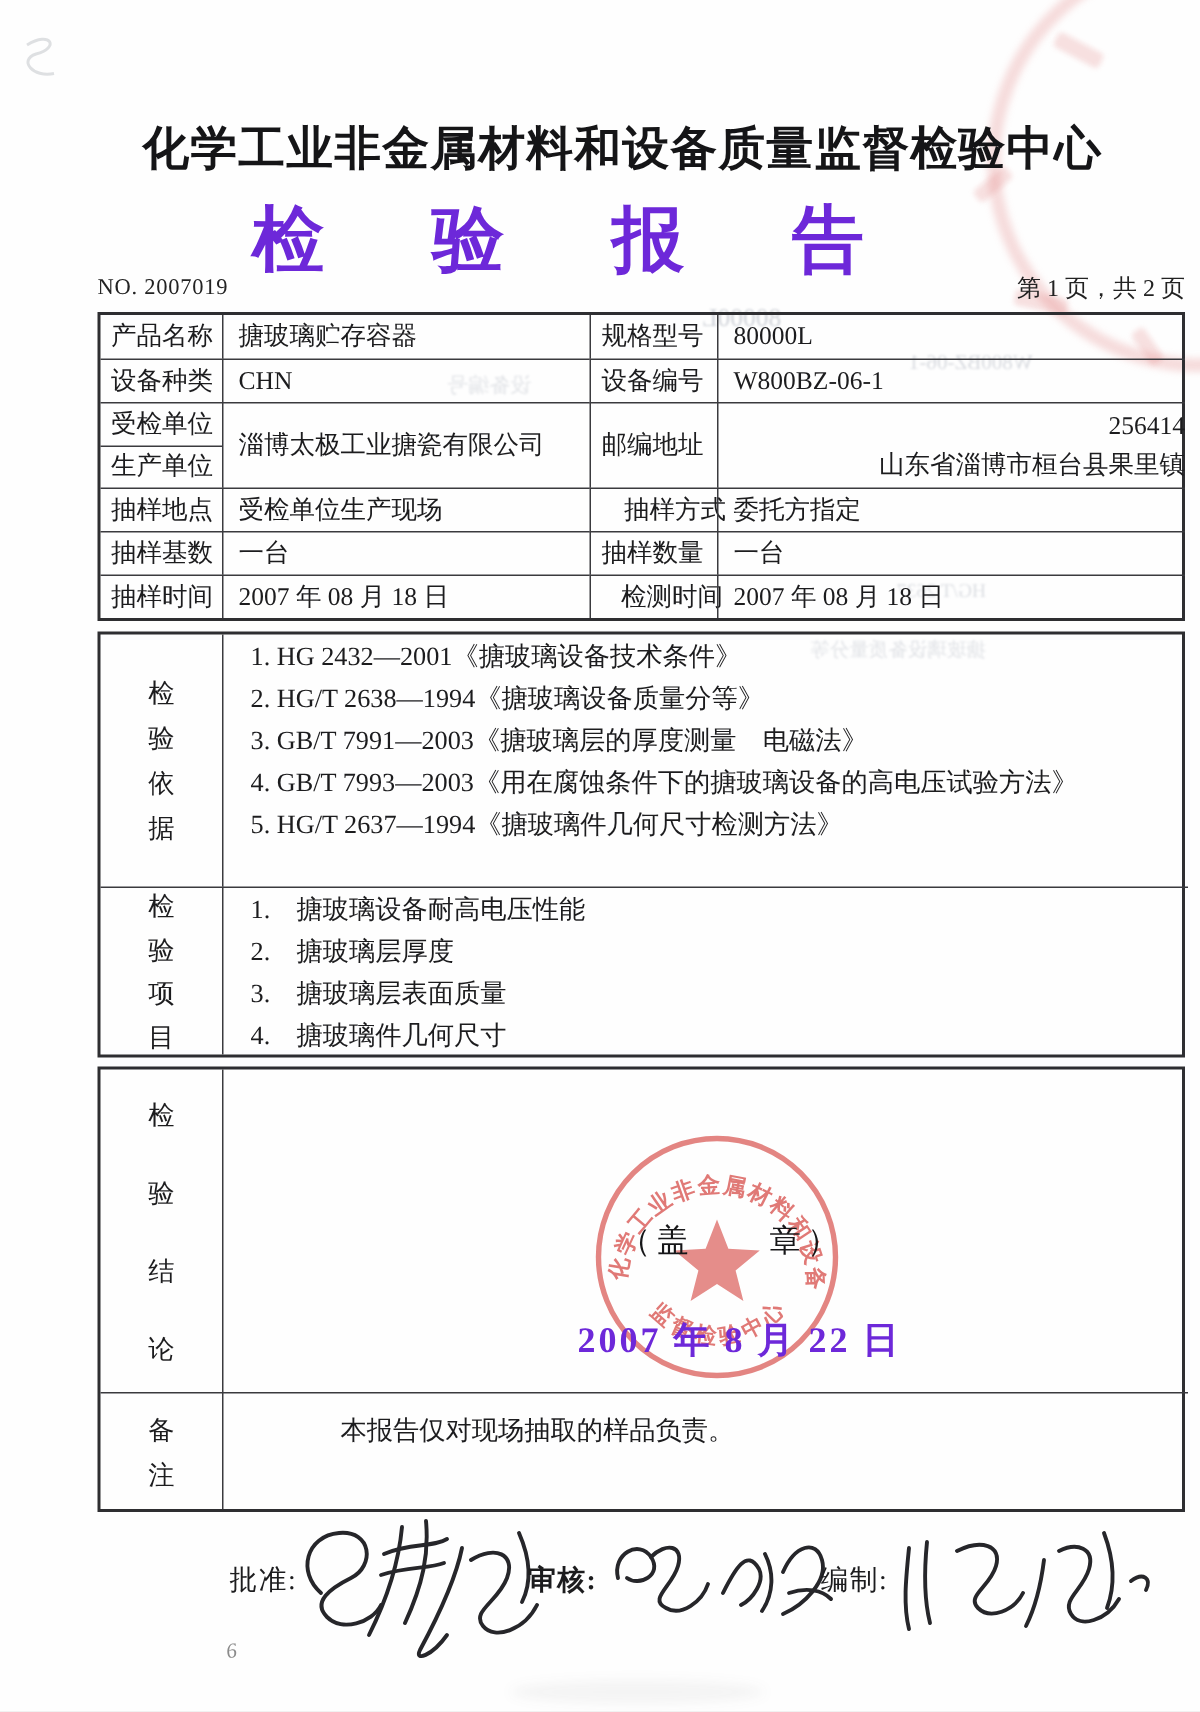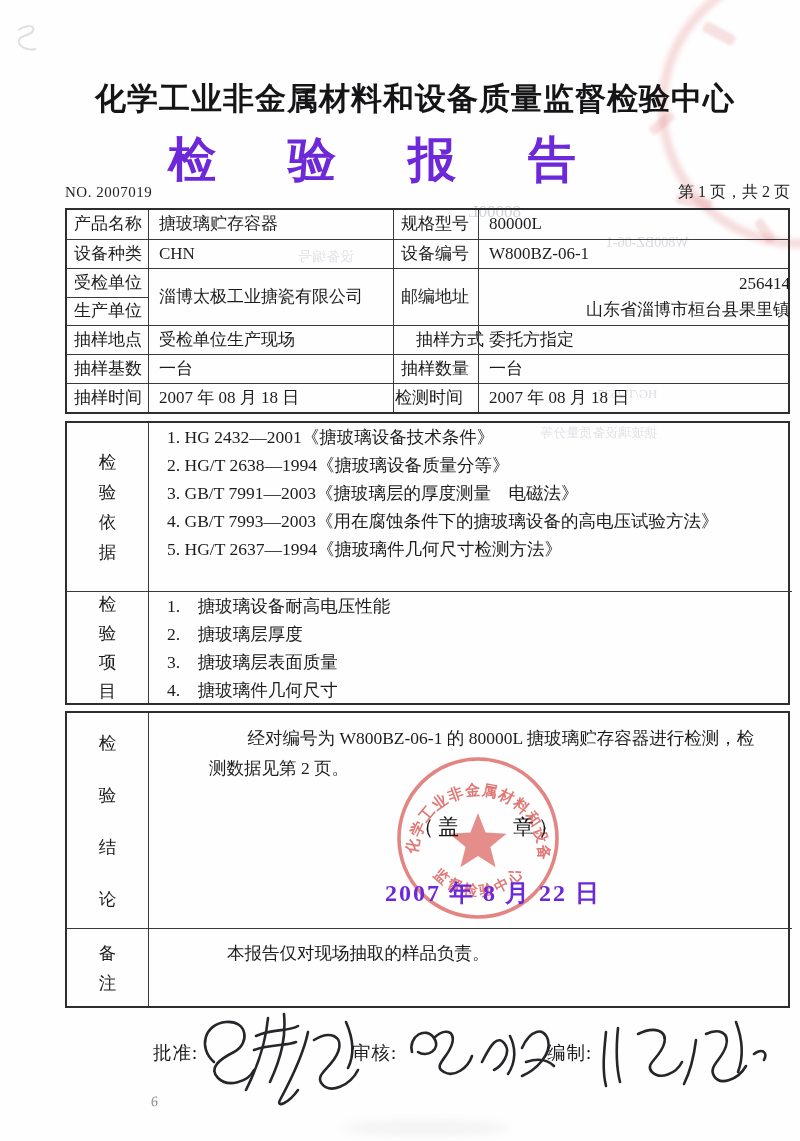--- a/index.html
+++ b/index.html
@@ -55,21 +55,21 @@
   .concl-text{padding:10px 34px 0 60px;text-indent:2.2em;line-height:30px;}
   .remark-text{padding:10px 30px 0 78px;line-height:28px;}
   .seal-note{position:absolute;left:264px;top:100px;font-size:21px;letter-spacing:4px;color:#161618;}
   .seal-date{position:absolute;left:236px;top:164px;font-size:24px;letter-spacing:2px;color:#6d28d9;font-weight:bold;}
   
   .stamp{position:absolute;left:218px;top:12px;opacity:.88;mix-blend-mode:multiply;}
   
   .sig-row{position:absolute;left:0;top:1008px;width:800px;height:110px;font-size:18.5px;}
   .sig-label{position:absolute;top:32px;letter-spacing:1px;}
   .sig-label.approve{left:153px;}
-  .sig-label.review{left:352px;}
+  .sig-label.review{left:352px;font-weight:bold;}
   .sig-label.prepare{left:547px;}
   .sig-svg{position:absolute;}
   .sig-svg path{fill:none;stroke:#26262a;stroke-width:2.6;stroke-linecap:round;stroke-linejoin:round;}
   
   .bleed-ring{position:absolute;left:658px;top:-34px;width:264px;height:264px;border-radius:50%;
     border:9px solid rgba(226,122,122,.26);filter:blur(2.5px);}
   .bleed-dab{position:absolute;background:rgba(224,118,118,.22);filter:blur(1.6px);border-radius:3px;}
   .bd1{left:702px;top:28px;width:34px;height:11px;transform:rotate(28deg);}
   .bd2{left:648px;top:118px;width:28px;height:10px;transform:rotate(-40deg);}
   .bd3{left:676px;top:196px;width:36px;height:11px;transform:rotate(12deg);}
@@ -140,21 +140,21 @@
     <div class="cell lbl" style="grid-row:5;padding-left:22px">抽样方式</div>
     <div class="cell" style="grid-row:5">委托方指定</div>
 
     <div class="cell c1 lbl" style="grid-row:6">抽样基数</div>
     <div class="cell" style="grid-row:6">一台</div>
     <div class="cell lbl" style="grid-row:6;padding-left:7px">抽样数量</div>
     <div class="cell" style="grid-row:6">一台</div>
 
     <div class="cell c1 lbl" style="grid-row:7">抽样时间</div>
     <div class="cell" style="grid-row:7">2007 年 08 月 18 日</div>
-    <div class="cell lbl" style="grid-row:7;padding-left:1px">检测时间</div>
+    <div class="cell lbl" style="grid-row:7;padding-left:20px">检测时间</div>
     <div class="cell" style="grid-row:7">2007 年 08 月 18 日</div>
   </div>
 
   <div class="tbl sec-tbl sec-tbl-a">
     <div class="sec-label lh-basis">检<br>验<br>依<br>据</div>
     <div class="sec-body">
       <div class="list-block">
         <div class="li">1. HG 2432—2001《搪玻璃设备技术条件》</div>
         <div class="li">2. HG/T 2638—1994《搪玻璃设备质量分等》</div>
         <div class="li">3. GB/T 7991—2003《搪玻璃层的厚度测量　电磁法》</div>
@@ -169,21 +169,20 @@
         <div class="li">2.　搪玻璃层厚度</div>
         <div class="li">3.　搪玻璃层表面质量</div>
         <div class="li">4.　搪玻璃件几何尺寸</div>
       </div>
     </div>
   </div>
 
   <div class="tbl sec-tbl sec-tbl-b">
     <div class="sec-label lh-concl">检<br>验<br>结<br>论</div>
     <div class="sec-body">
-      <div class="concl-text">经对编号为 W800BZ-06-1 的 80000L 搪玻璃贮存容器进行检测，检测数据见第 2 页。</div>
 
       <svg class="stamp" width="222" height="222" viewBox="0 0 222 222">
         <circle cx="111" cy="113" r="79" fill="none" stroke="#dd6663" stroke-width="3.6" opacity=".9"></circle>
         <defs>
           <path id="arcTop" d="M 50,131 A 61,61 0 1 1 172,131"></path>
           <path id="arcBot" d="M 63,145 A 58,58 0 0 0 159,145"></path>
         </defs>
         <text font-size="15" fill="#dd6663" letter-spacing="1.2" font-family="Liberation Serif, serif" font-weight="700">
           <textPath href="#arcTop" startOffset="2">化学工业非金属材料和设备质量</textPath>
         </text>

